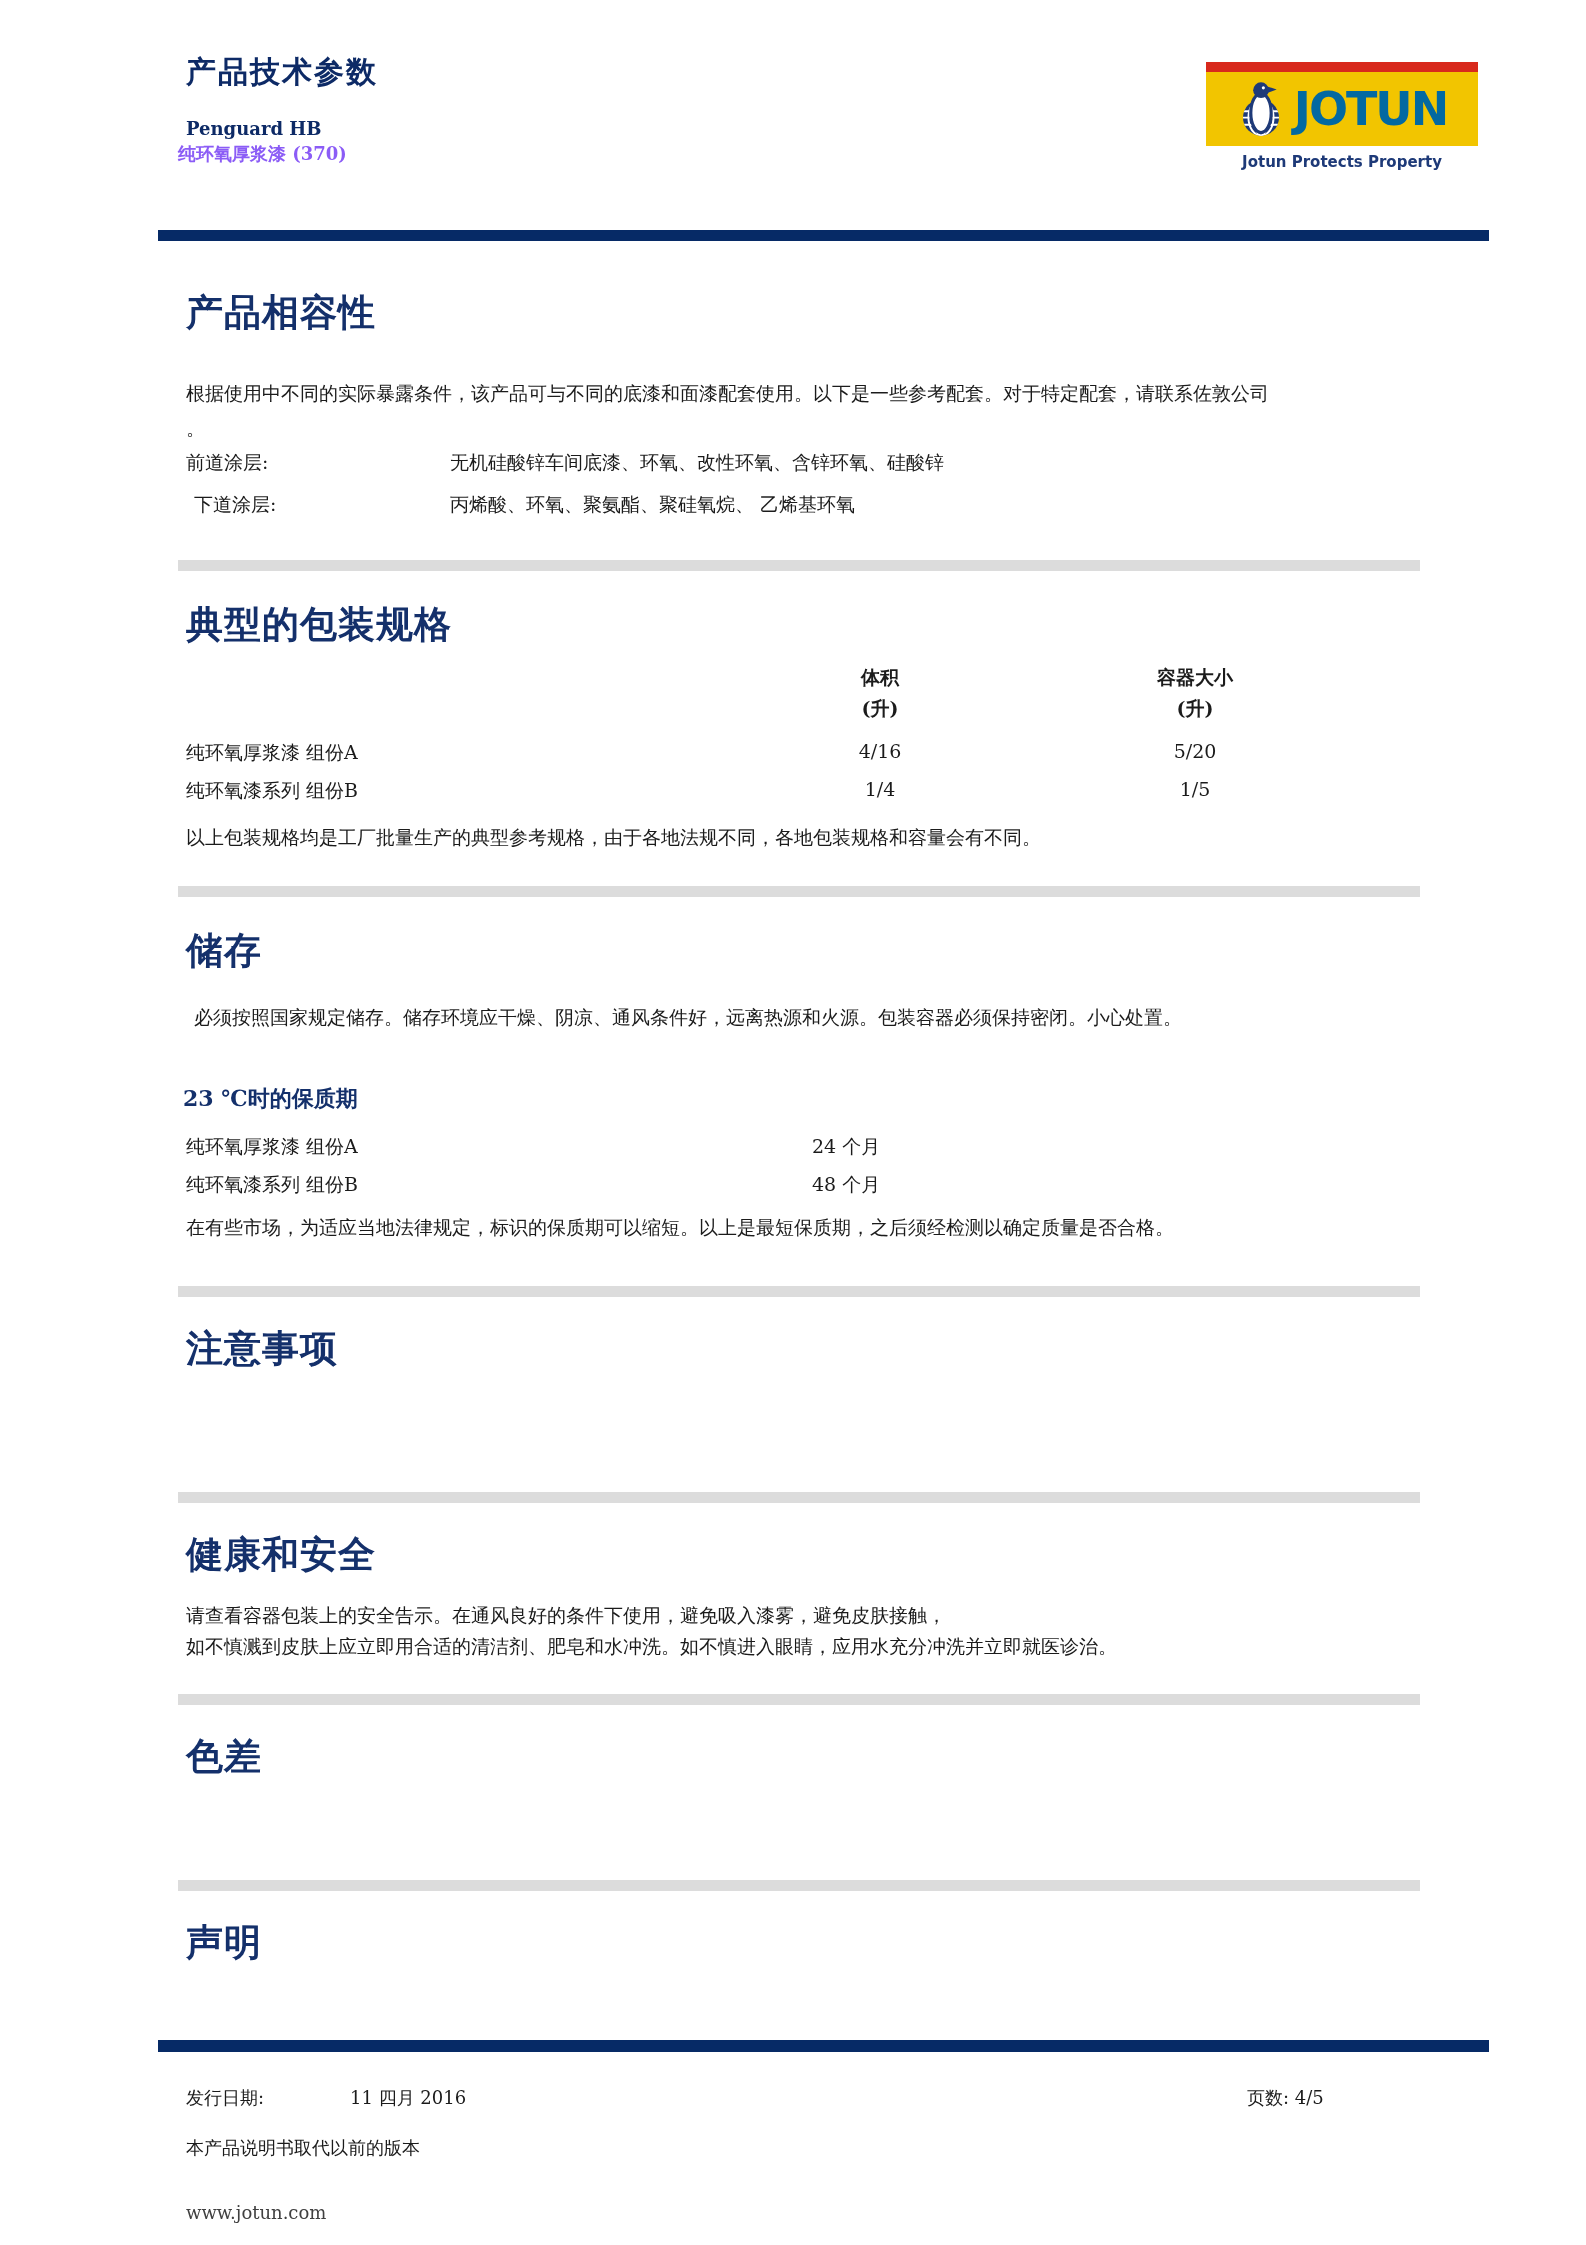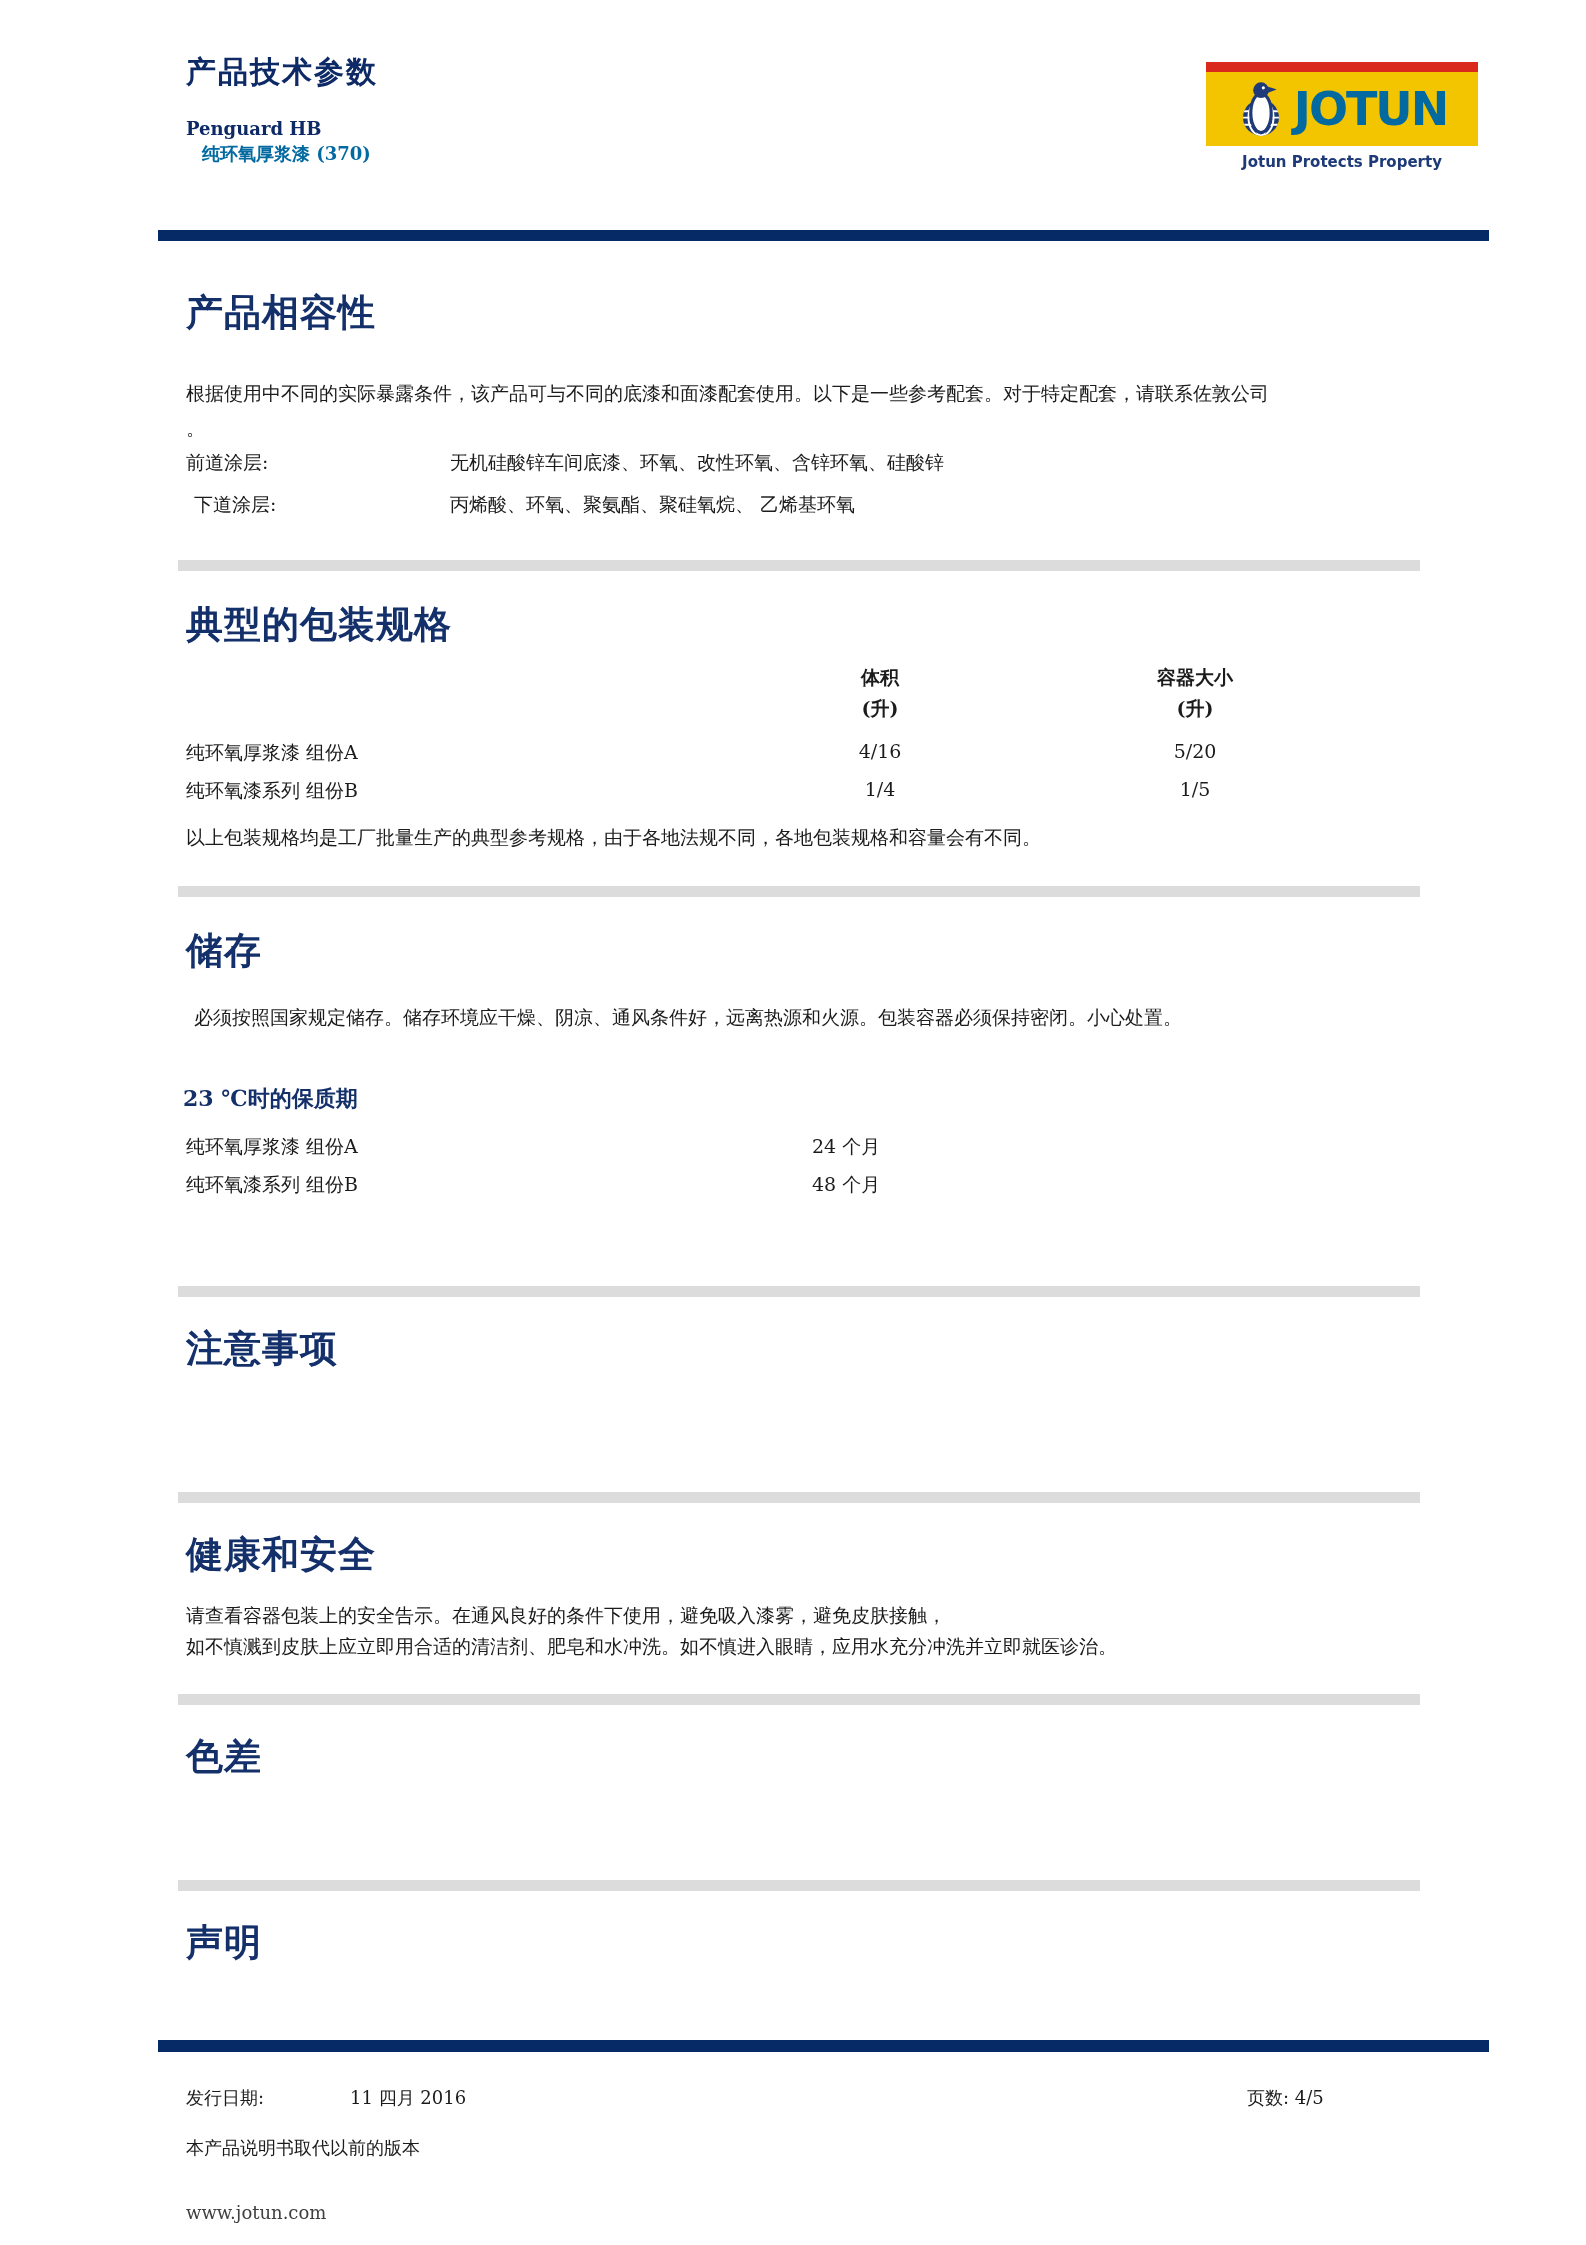--- a/index.html
+++ b/index.html
@@ -7,21 +7,21 @@
     position:relative;
     width:1586px;height:2245px;
     background:#ffffff;
     font-family:"DejaVu Serif","Liberation Serif",serif;
     color:#1b1b1b;
     overflow:hidden;
   }
   .abs{position:absolute;}
   .page-title{left:186px;top:52px;font-size:30px;font-weight:bold;color:#0d2a66;letter-spacing:2px;}
   .product-name{left:186px;top:118px;font-size:18px;font-weight:bold;color:#0d2a66;}
-  .product-subtitle{left:202px;top:142px;font-size:18px;font-weight:bold;color:#0369a1;}
+  .product-subtitle{left:178px;top:142px;font-size:18px;font-weight:bold;color:#8b5cf6;}
 
   
   .logo-box{left:1206px;top:62px;width:272px;height:84px;background:#F2C500;border-top:10px solid #D8291C;
     display:flex;align-items:center;justify-content:center;gap:9px;box-sizing:border-box;}
   .logo-word{font-family:"DejaVu Sans","Liberation Sans",sans-serif;font-weight:800;font-size:46px;
     color:#0369a1;letter-spacing:-2px;line-height:1;}
   .tagline{left:1206px;top:153px;width:272px;text-align:center;
     font-family:"DejaVu Sans","Liberation Sans",sans-serif;font-weight:bold;font-size:15px;color:#1E3A78;}
 
   .rule-navy{background:#062a66;height:11px;left:158px;width:1331px;}
@@ -103,20 +103,21 @@
 
   <div class="abs rule-gray" style="top:886px;"></div>
 
   <div class="abs sec-head" style="left:186px;top:926px;">储存</div>
   <div class="abs para" style="left:194px;top:1000px;width:1300px;">必须按照国家规定储存。储存环境应干燥、阴凉、通风条件好，远离热源和火源。包装容器必须保持密闭。小心处置。</div>
   <div class="abs sub-head" style="left:183px;top:1084px;">23 ℃时的保质期</div>
   <div class="abs lbl" style="left:186px;top:1134px;">纯环氧厚浆漆 组份A</div>
   <div class="abs val" style="left:812px;top:1134px;">24 个月</div>
   <div class="abs lbl" style="left:186px;top:1172px;">纯环氧漆系列 组份B</div>
   <div class="abs val" style="left:812px;top:1172px;">48 个月</div>
+  <div class="abs para" style="left:186px;top:1210px;width:1300px;">在有些市场，为适应当地法律规定，标识的保质期可以缩短。以上是最短保质期，之后须经检测以确定质量是否合格。</div>
 
   <div class="abs rule-gray" style="top:1286px;"></div>
 
   <div class="abs sec-head" style="left:186px;top:1324px;">注意事项</div>
 
   <div class="abs rule-gray" style="top:1492px;"></div>
 
   <div class="abs sec-head" style="left:186px;top:1530px;">健康和安全</div>
   <div class="abs para-tight" style="left:186px;top:1600px;width:1310px;">请查看容器包装上的安全告示。在通风良好的条件下使用，避免吸入漆雾，避免皮肤接触，
 如不慎溅到皮肤上应立即用合适的清洁剂、肥皂和水冲洗。如不慎进入眼睛，应用水充分冲洗并立即就医诊治。</div>

